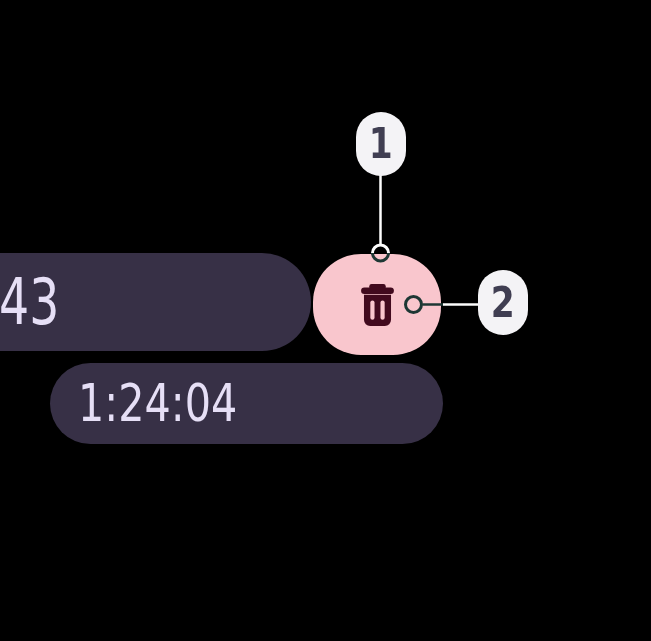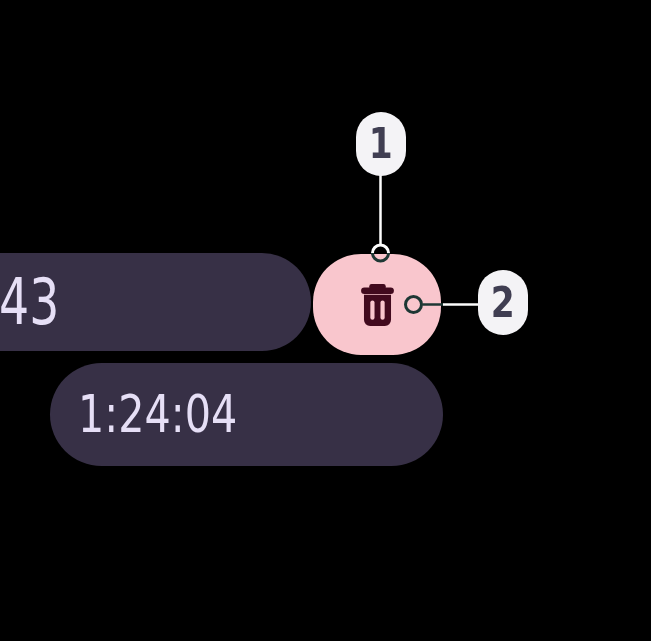--- a/index.html
+++ b/index.html
@@ -40,21 +40,21 @@
     left:139px; 
     font-size:64px;
     line-height:1;
     color:var(--pill_text);
     transform:scaleX(0.74);
     transform-origin:left center;
     white-space:nowrap;
   }
   .pill-secondary{
     left:50px;top:363px;
-    width:393px;height:103px;
+    width:393px;height:81px;
     border-radius:54px;
   }
   .pill-secondary .time{
     position:absolute;
     left:28px;
     font-size:51px;
     line-height:1;
     color:var(--pill_text);
     transform:scaleX(0.81);
     transform-origin:left center;

